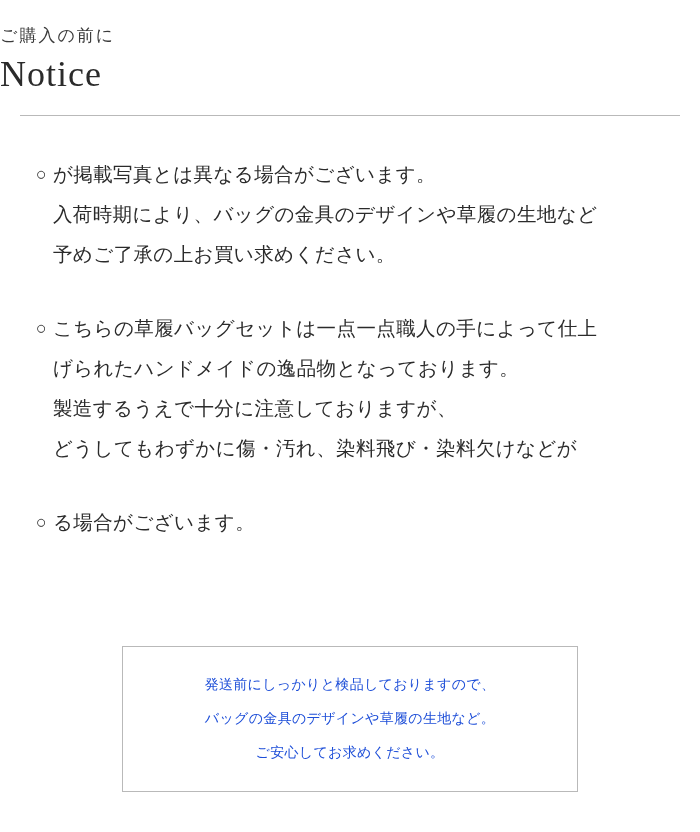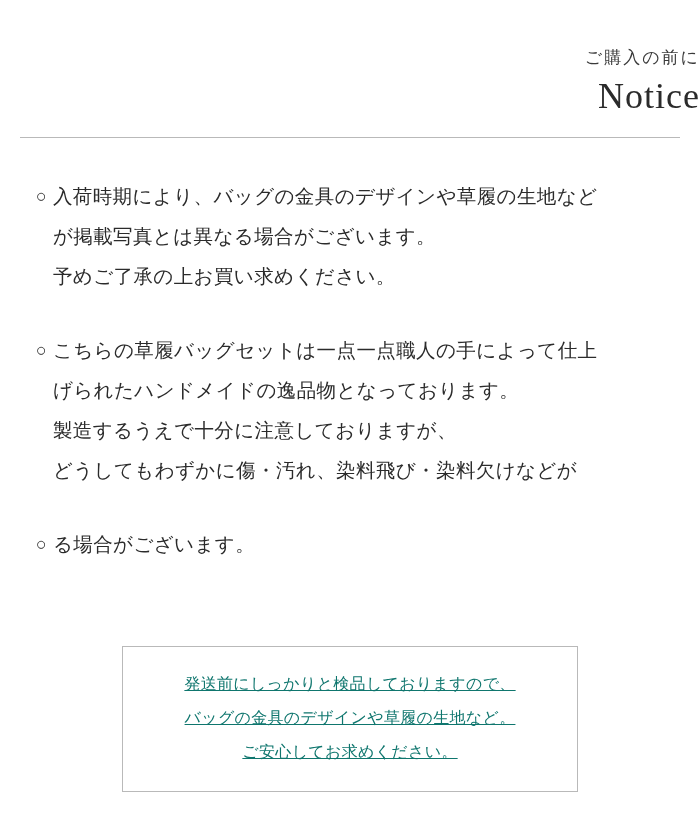--- a/index.html
+++ b/index.html
@@ -17,22 +17,22 @@
   .page {
     position: relative;
     width: 700px;
     height: 832px;
     box-sizing: border-box;
     overflow: hidden;
   }
 
   
   .header {
-    padding-top: 46px;
-    text-align: right;
+    padding-top: 24px;
+    text-align: left;
   }
   .header-sub {
     font-family: "Liberation Serif", serif;
     font-size: 17px;
     letter-spacing: 2px;
     color: #3a3a3a;
     line-height: 1.4;
   }
   .header-title {
     font-family: "Liberation Serif", serif;
@@ -92,45 +92,44 @@
     justify-content: center;
   }
   .callout {
     width: 456px;
     box-sizing: border-box;
     border: 1px solid #b9b9b9;
     padding: 20px 10px 22px 10px;
     text-align: center;
   }
   .callout-line {
-    font-size: 16px;
+    font-size: 14px;
     line-height: 34px;
     letter-spacing: 0.3px;
-    color: #0f766e;
-    text-decoration: underline;
+    color: #1d4ed8;
   }
 </style>
 </head>
 <body>
 
 <div class="page">
 
   <div class="header">
     <div class="header-sub">ご購入の前に</div>
     <div class="header-title">Notice</div>
   </div>
   <div class="divider"></div>
 
   <div class="notes">
 
     <div class="note">
       <span class="note-bullet">○</span>
       <div class="note-lines">
+        <div class="note-line">が掲載写真とは異なる場合がございます。</div>
         <div class="note-line">入荷時期により、バッグの金具のデザインや草履の生地など</div>
-        <div class="note-line">が掲載写真とは異なる場合がございます。</div>
         <div class="note-line">予めご了承の上お買い求めください。</div>
       </div>
     </div>
 
     <div class="note">
       <span class="note-bullet">○</span>
       <div class="note-lines">
         <div class="note-line">こちらの草履バッグセットは一点一点職人の手によって仕上</div>
         <div class="note-line">げられたハンドメイドの逸品物となっております。</div>
         <div class="note-line">製造するうえで十分に注意しておりますが、</div>

